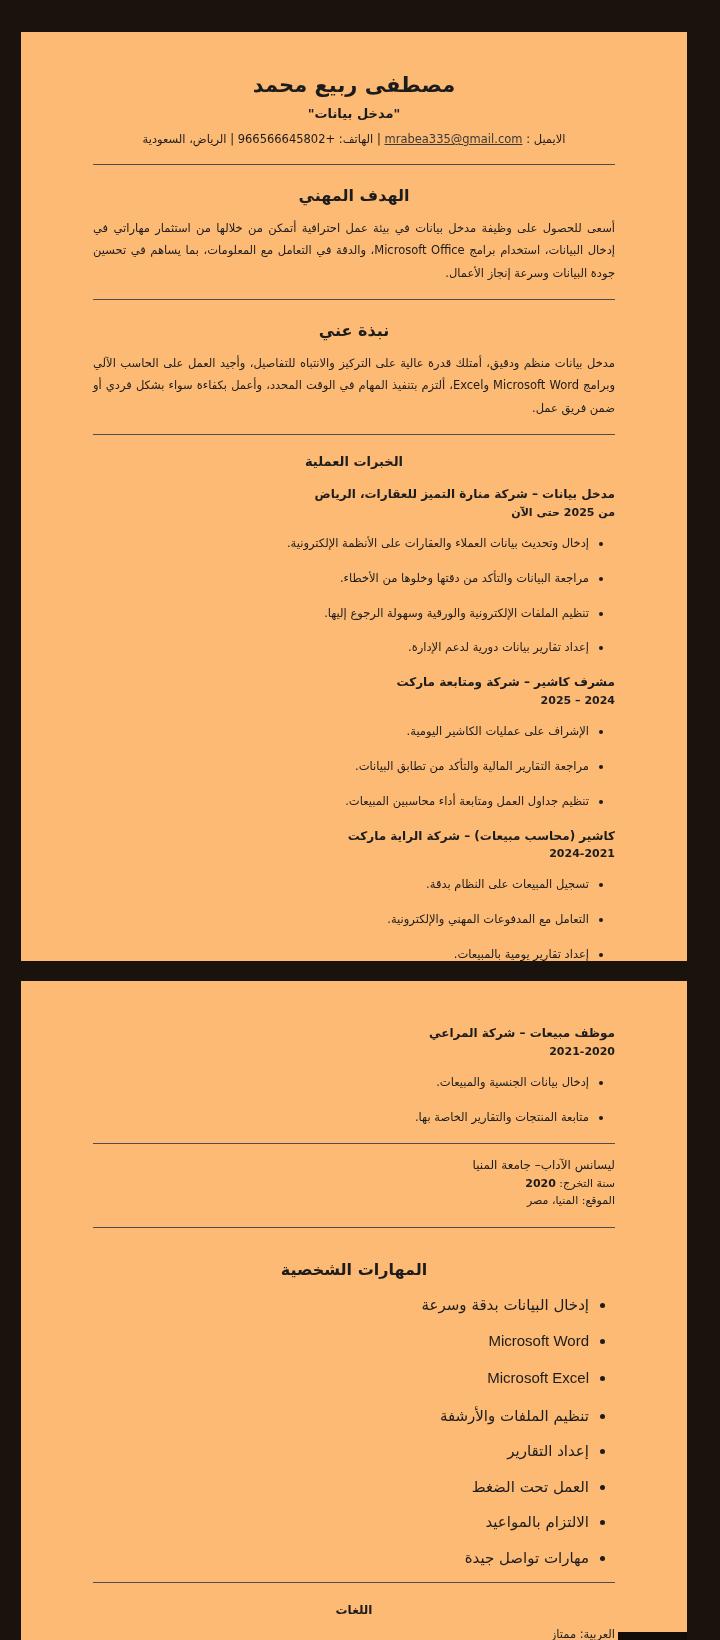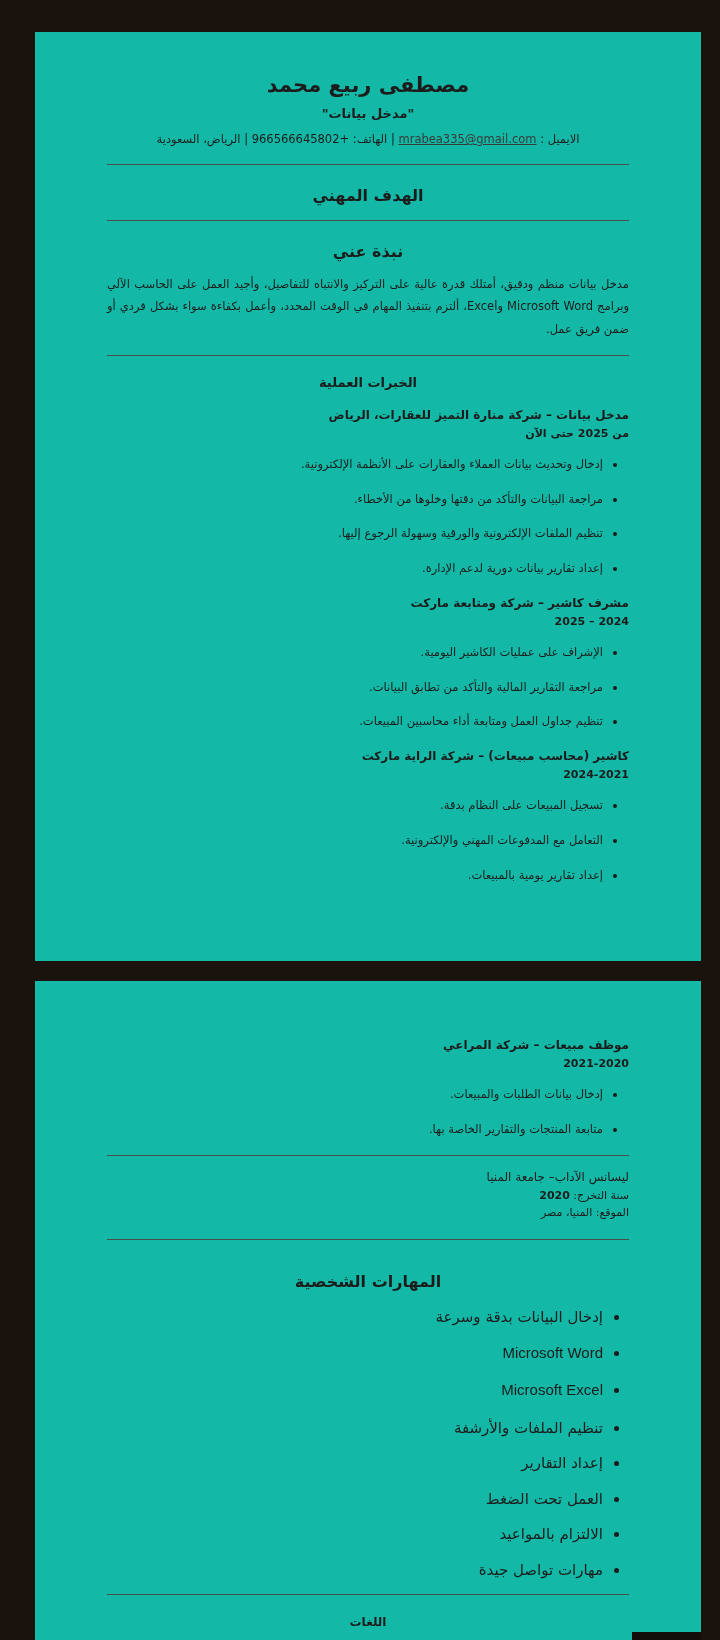--- a/index.html
+++ b/index.html
@@ -4,22 +4,22 @@
 <style>
   html,body{margin:0;padding:0;}
   body{
     width:720px;height:1640px;
     background:#1a130d;
     overflow:hidden;
     position:relative;
     font-family:"DejaVu Sans",sans-serif;
   }
   .page{
-    position:absolute;left:35px;width:666px;
-    background:#14b8a6;color:#1c1c1c;
+    position:absolute;left:21px;width:666px;
+    background:#fdba74;color:#1c1c1c;
     direction:rtl;
     box-sizing:border-box;
     padding:40px 72px 0 72px;
   }
   #page1{top:32px;height:929px;}
   #page2{top:981px;height:659px;}
   .name{font-size:21px;font-weight:bold;text-align:center;line-height:1.3;}
   .subtitle{font-size:13px;text-align:center;margin-top:7px;font-weight:bold;}
   .contact{font-size:11.5px;text-align:center;margin-top:9px;line-height:1.6;}
   .contact2{font-size:11.5px;text-align:center;line-height:1.6;}
@@ -49,20 +49,21 @@
 <div class="page" id="page1">
 
   <div class="name">مصطفى ربيع محمد</div>
   <div class="subtitle">"مدخل بيانات"</div>
 
   <div class="contact"><span>الايميل : </span><span class="email-link">mrabea335@gmail.com</span><span> | الهاتف: +966566645802 | الرياض، السعودية</span></div>
 
   <hr class="rule">
 
   <div class="h-big">الهدف المهني</div>
+  <p class="body-par">أسعى للحصول على وظيفة مدخل بيانات في بيئة عمل احترافية أتمكن من خلالها من استثمار مهاراتي في إدخال البيانات، استخدام برامج Microsoft Office، والدقة في التعامل مع المعلومات، بما يساهم في تحسين جودة البيانات وسرعة إنجاز الأعمال.</p>
 
   <hr class="rule">
 
   <div class="h-big">نبذة عني</div>
   <p class="body-par">مدخل بيانات منظم ودقيق، أمتلك قدرة عالية على التركيز والانتباه للتفاصيل، وأجيد العمل على الحاسب الآلي وبرامج Microsoft Word وExcel، ألتزم بتنفيذ المهام في الوقت المحدد، وأعمل بكفاءة سواء بشكل فردي أو ضمن فريق عمل.</p>
 
   <hr class="rule">
 
   <div class="h-small">الخبرات العملية</div>
 
@@ -94,25 +95,25 @@
       <li>تسجيل المبيعات على النظام بدقة.</li>
       <li>التعامل مع المدفوعات المهني والإلكترونية.</li>
       <li>إعداد تقارير يومية بالمبيعات.</li>
     </ul>
   </div>
 
 </div>
 
 <div class="page" id="page2">
 
-  <div class="job" style="margin-top:16px;">
+  <div class="job" style="margin-top:4px;">
     <div class="job-title" style="margin-top:0;">موظف مبيعات – شركة المراعي</div>
     <div class="job-date">2021-2020</div>
     <ul class="bullets">
-      <li>إدخال بيانات الطلبات والمبيعات.</li>
+      <li>إدخال بيانات الجنسية والمبيعات.</li>
       <li>متابعة المنتجات والتقارير الخاصة بها.</li>
     </ul>
   </div>
 
   <hr class="rule">
 
   <div class="edu">
     <div class="degree">ليسانس الآداب– جامعة المنيا</div>
     <div class="grad"><span>سنة التخرج: </span><b>2020</b></div>
     <div>الموقع: المنيا، مصر</div>

